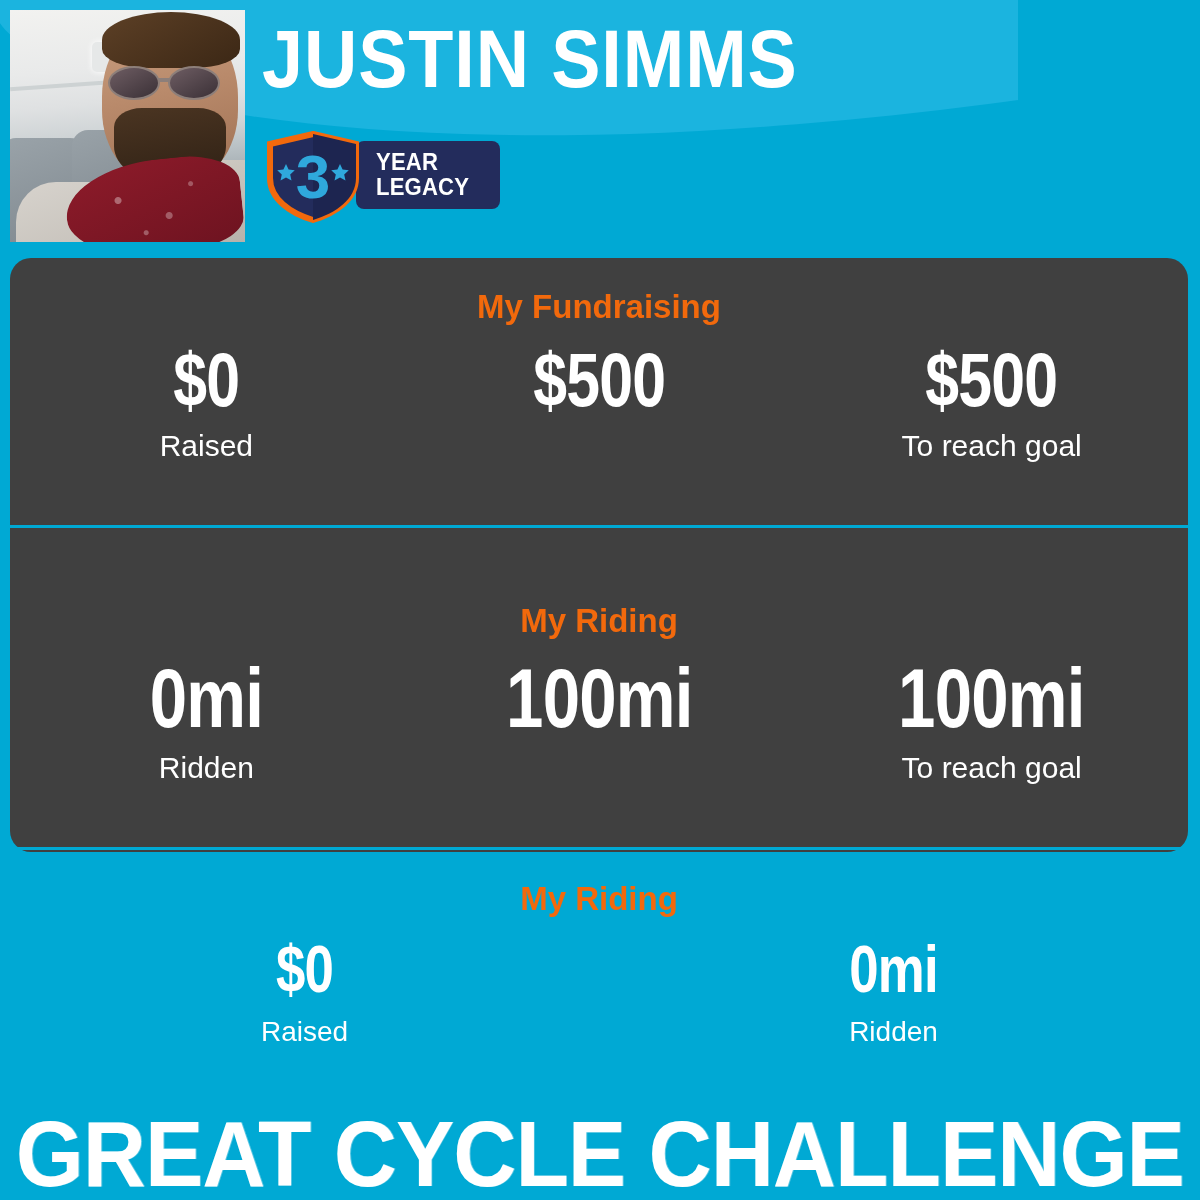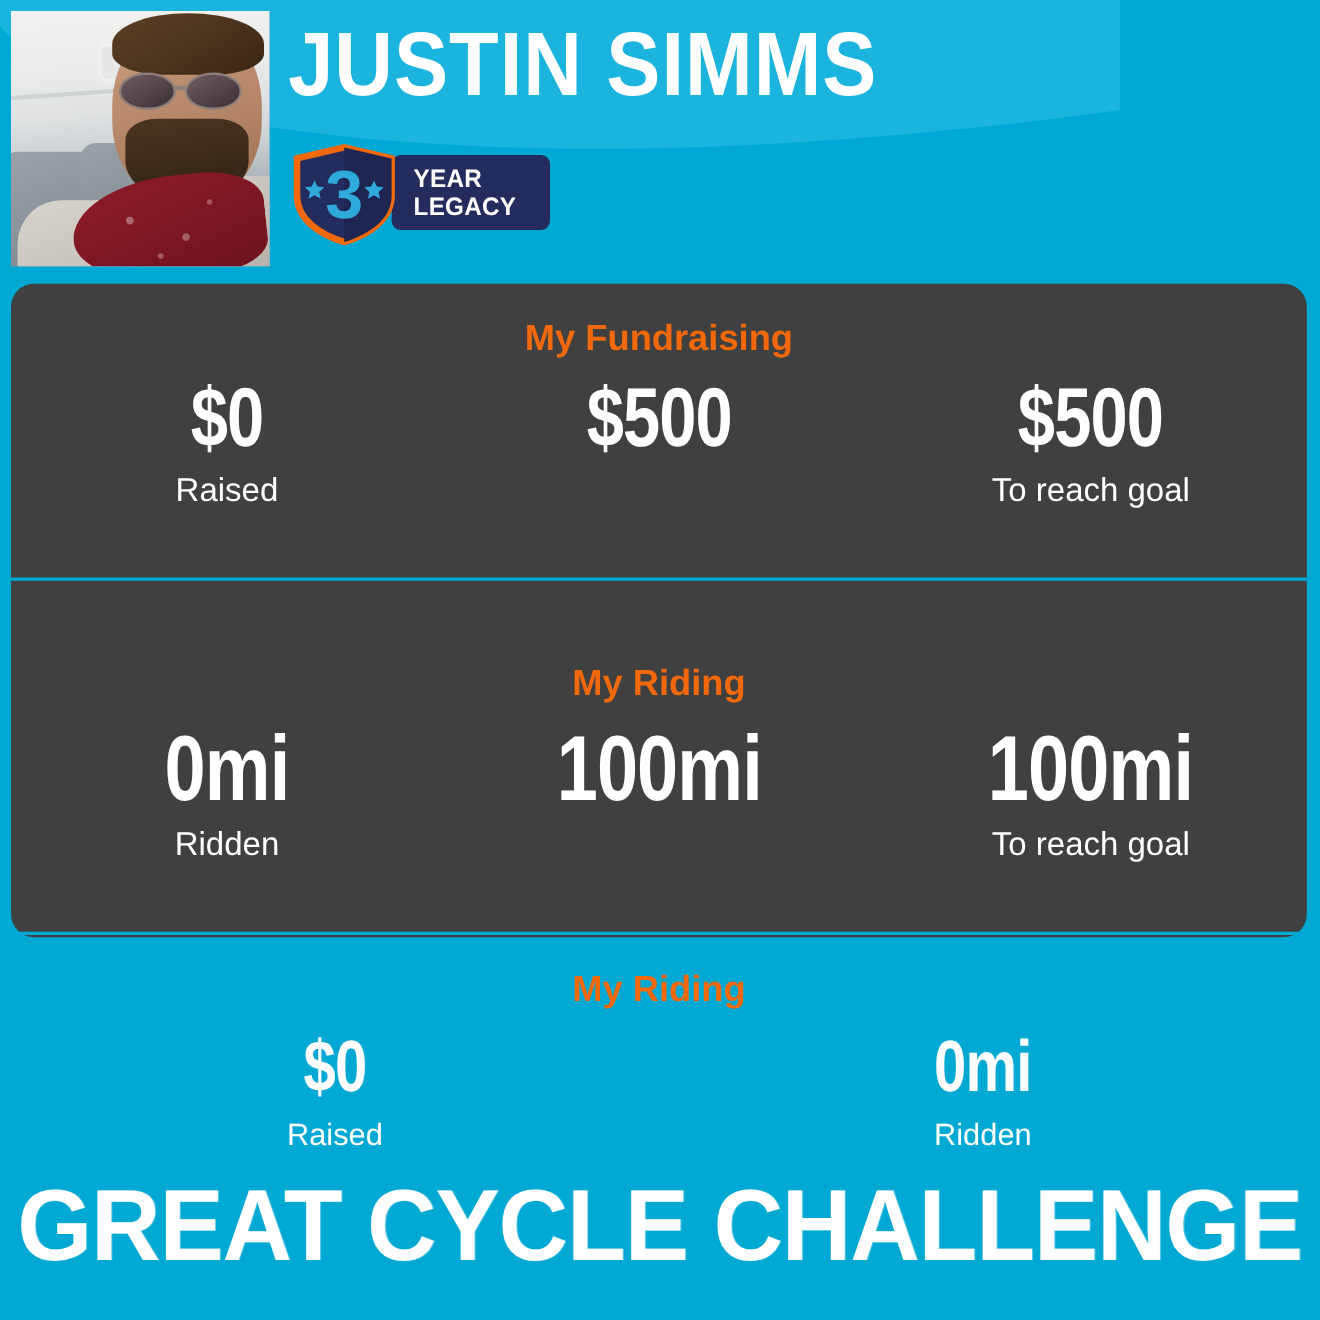--- a/index.html
+++ b/index.html
@@ -194,21 +194,21 @@
     margin-top:6px;
   }
   .stat-section.s2 .stat-value { font-size:84px; line-height:94px; }
   .stat-section.s3 .stat-value { font-size:66px; line-height:80px; }
   .stat-section.s3 .stat-label { font-size:28px; }
 
   
   .footer {
     position:absolute; left:0; top:1068px; width:1200px; height:132px;
     background:#00A9D4;
-    display:flex; align-items:flex-start; justify-content:center;
+    display:flex; align-items:flex-end; justify-content:center;
   }
   .footer-wordmark {
     color:#FFFFFF;
     font-weight:bold;
     font-size:92px;
     line-height:92px;
     letter-spacing:-1px;
     transform:scaleX(0.95);
     white-space:nowrap;
     text-shadow:

